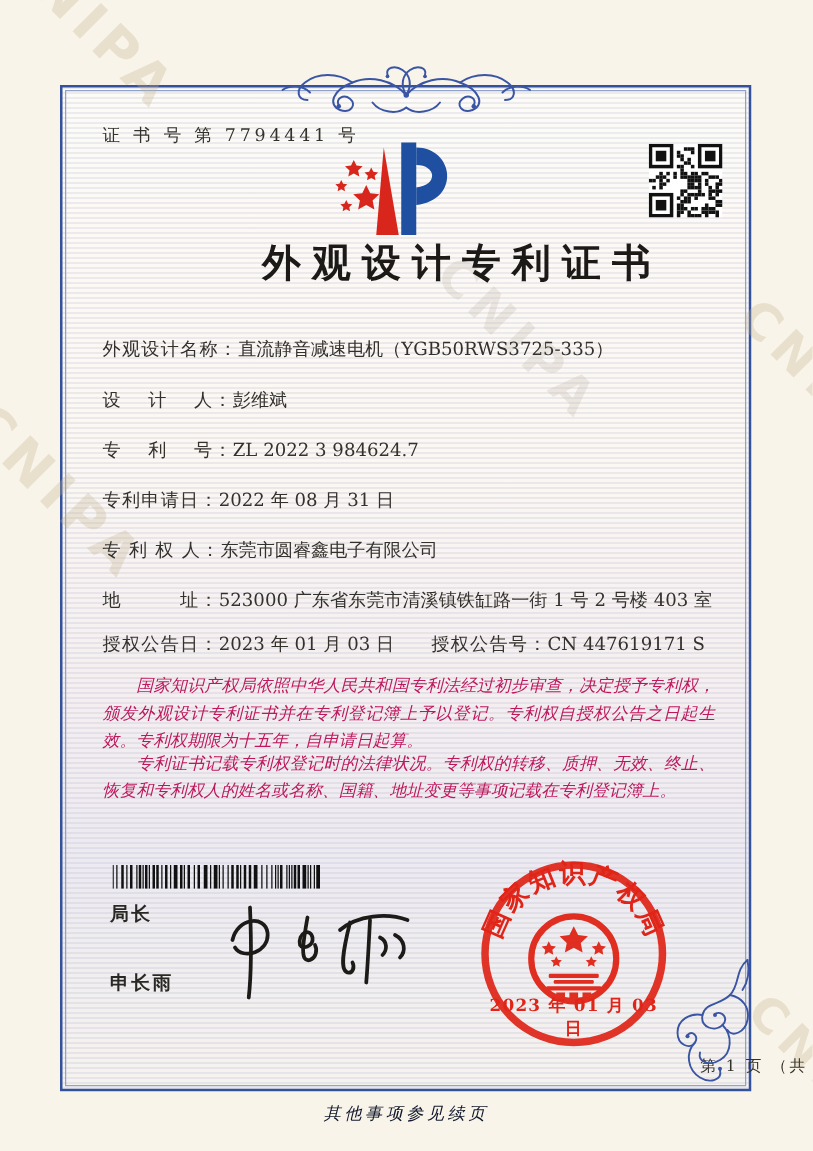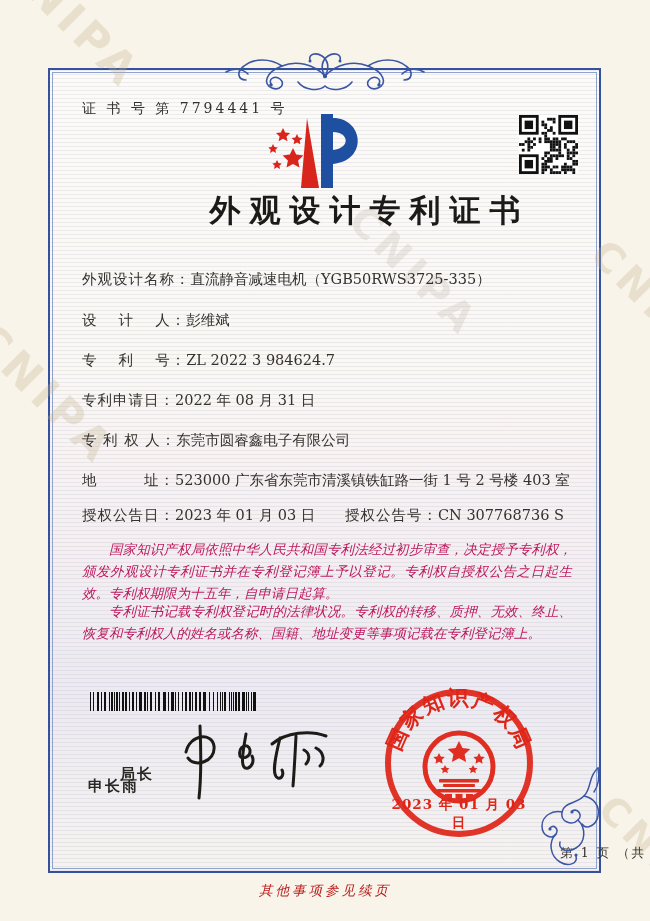--- a/index.html
+++ b/index.html
@@ -54,36 +54,36 @@
   .para {
     left:82px; width:490px; font-size:13.5px; line-height:1.62;
     text-indent:2em; text-align:justify; font-style:italic; color:#be185d;
   }
   .p1 { top:539px; } .p2 { top:601px; }
 
   .barcode { left:90px; top:692px; width:166px; height:19px; }
 
   .signer { left:88px; font-size:15px; font-weight:bold; color:#2a2824;
     font-family:"DejaVu Sans","Liberation Sans",sans-serif; letter-spacing:2px; }
-  .signer-role { top:765px;margin-left:32px; }
+  .signer-role { top:722px; }
   .signer-name { top:777px;text-align:center; }
   .signature { left:168px; top:722px; }
 
   .seal { left:383px; top:687px; width:152px; height:152px; }
   .seal-date {
     left:383px; top:796px; width:152px; text-align:center;
     font-size:13.5px; font-weight:bold; color:#e02417; letter-spacing:1px;
     z-index:12;
   }
 
   .page-info { left:48px; top:845px; width:649px; text-align:right;
     font-size:12.5px; letter-spacing:2px; color:#33312c; }
 
   .continuation { left:0; top:882px; width:650px; text-align:center;
-    font-size:13.5px; font-style:italic; color:#b91c1c; letter-spacing:3px; }
+    font-size:13.5px; font-style:italic; color:#0f172a; letter-spacing:3px; }
 
   .ornament-top { left:218px; top:38px; z-index:11; }
   .ornament-corner { left:528px; top:762px; z-index:11; }
 </style>
 </head>
 <body>
 
 <div class="watermark" style="left:-18px; top:-8px; font-size:44px;">CNIPA</div>
 <div class="watermark" style="left:-44px; top:368px; font-size:44px;">CNIPA</div>
 <div class="watermark wm-inner" style="left:332px; top:248px; font-size:40px;">CNIPA</div>
@@ -295,21 +295,21 @@
 </div>
 <div class="abs field f5">
   <span class="lab">专 利 权 人：</span><span>东莞市圆睿鑫电子有限公司</span>
 </div>
 <div class="abs field f6">
   <span class="lab">地　　　址：</span><span>523000 广东省东莞市清溪镇铁缸路一街 1 号 2 号楼 403 室</span>
 </div>
 <div class="abs field f7">
   <span class="lab">授权公告日：</span><span>2023 年 01 月 03 日</span>
   <span class="pair2">
-    <span class="lab">授权公告号：</span><span>CN 307768736 S</span>
+    <span class="lab">授权公告号：</span><span>CN 447619171 S</span>
   </span>
 </div>
 
 <div class="abs para p1">国家知识产权局依照中华人民共和国专利法经过初步审查，决定授予专利权，颁发外观设计专利证书并在专利登记簿上予以登记。专利权自授权公告之日起生效。专利权期限为十五年，自申请日起算。</div>
 <div class="abs para p2">专利证书记载专利权登记时的法律状况。专利权的转移、质押、无效、终止、恢复和专利权人的姓名或名称、国籍、地址变更等事项记载在专利登记簿上。</div>
 
 <svg class="abs barcode" id="barcode-svg" width="166" height="19" viewBox="0 0 166 19" preserveAspectRatio="none">
     <rect x="0" y="0" width="1" height="19" fill="#111"></rect>
     <rect x="3" y="0" width="1" height="19" fill="#111"></rect>
     <rect x="7" y="0" width="2" height="19" fill="#111"></rect>

